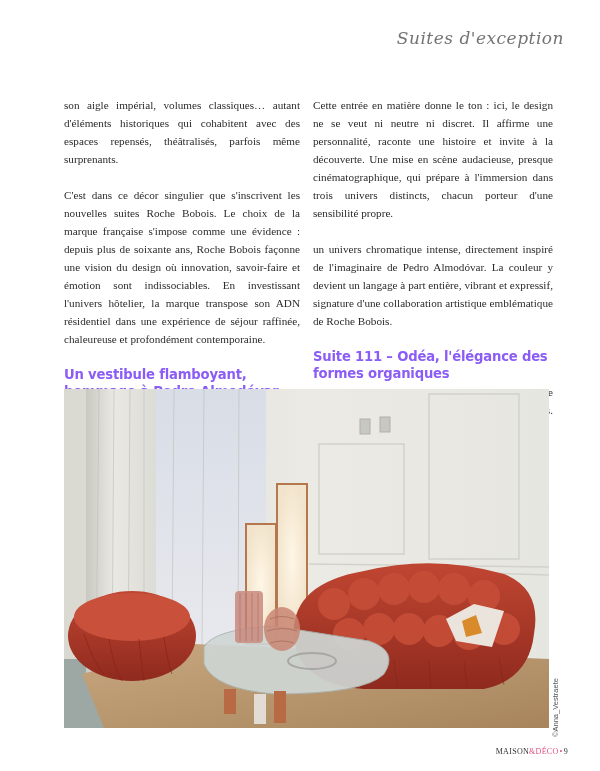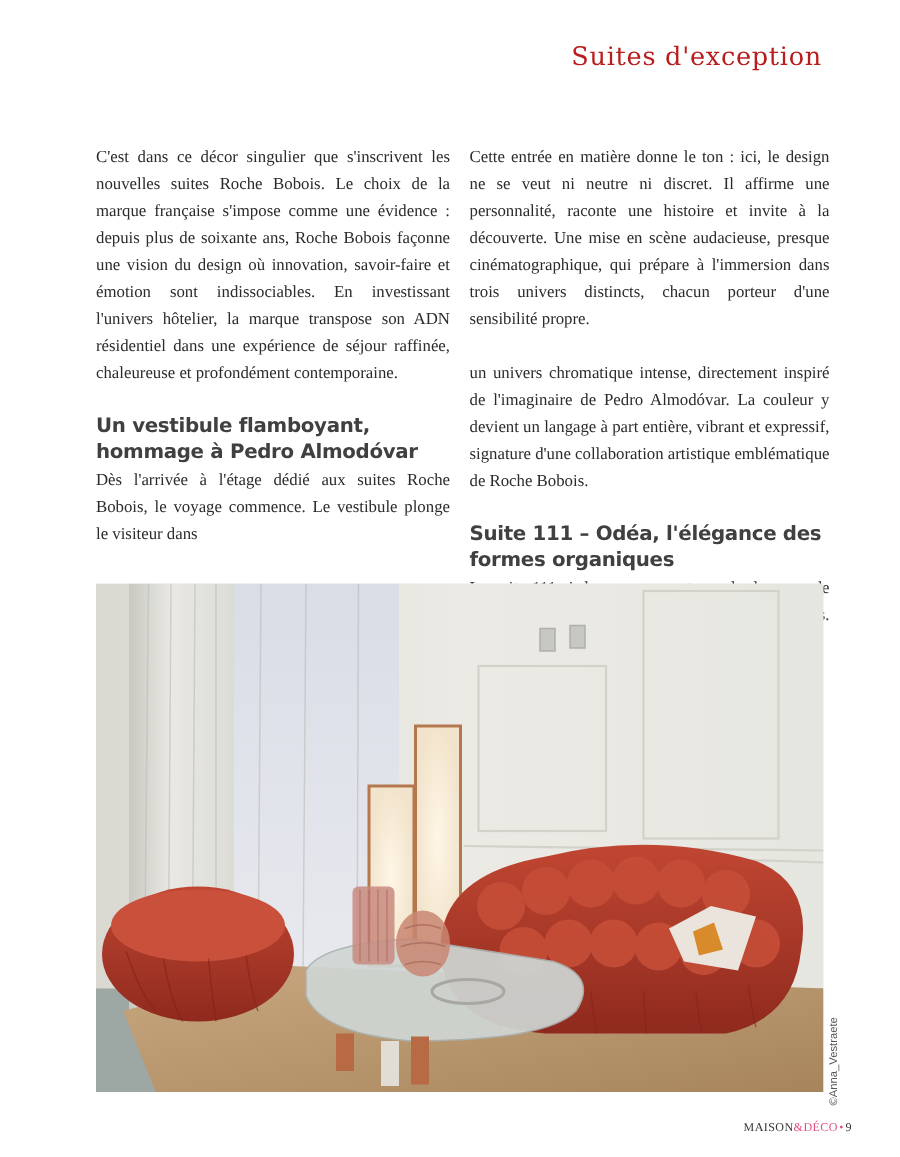--- a/index.html
+++ b/index.html
@@ -1,32 +1,32 @@
 <!DOCTYPE html>
 <html><head>
   <meta charset="utf-8">
   <style>
     html, body { margin: 0; padding: 0; }
     body {
       width: 600px; height: 771px; background: #ffffff; position: relative; overflow: hidden;
       font-family: "Liberation Serif", "DejaVu Serif", serif; color: #2b2b2b;
     }
     .running-head {
-      position: absolute; right: 52px; top: 28px;
-      font-family: "DejaVu Serif", serif; font-size: 17px;
-      color: #b91c1c; letter-spacing: 0.5px;
+      position: absolute; right: 36px; top: 28px;
+      font-family: "DejaVu Serif", serif; font-style: italic; font-size: 17px;
+      color: #737373; letter-spacing: 0.5px;
     }
     .col { position: absolute; top: 96px; width: 236px; font-size: 11.2px; line-height: 18px; text-align: justify; }
     .col-left { left: 64px; }
     .col-right { left: 313px; width: 240px; }
     .col p { margin: 0 0 18px 0; hyphens: auto; }
     .col p.tight { margin-bottom: 0; }
     .col h2 {
       font-family: "DejaVu Sans", "Liberation Sans", sans-serif; font-weight: bold;
-      color: #404040; font-size: 13.2px; line-height: 17px; margin: 0 0 1px 0; text-align: left;
+      color: #8b5cf6; font-size: 13.2px; line-height: 17px; margin: 0 0 1px 0; text-align: left;
       letter-spacing: -0.2px;
     }
     .photo {
       position: absolute; left: 64px; top: 389px; width: 485px; height: 339px; overflow: hidden;
       background: #e9e9e4;
     }
     .credit {
       position: absolute; left: 553px; top: 666px; font-family: "Liberation Sans", sans-serif;
       font-size: 7.5px; color: #555; transform: rotate(-90deg); transform-origin: left top;
       white-space: nowrap; width: 80px;
@@ -38,20 +38,21 @@
     }
     .footer .pink { color: #e0517f; }
     .footer .dot { color: #e0517f; margin: 0 1px; }
   </style>
 </head>
 <body>
 
 <div class="running-head">Suites d'exception</div>
 
 <div class="col col-left">
+  <p>son aigle impérial, volumes classiques… autant d'éléments historiques qui cohabitent avec des espaces repensés, théâtralisés, parfois même surprenants.</p>
   <p>C'est dans ce décor singulier que s'inscrivent les nouvelles suites Roche Bobois. Le choix de la marque française s'impose comme une évidence : depuis plus de soixante ans, Roche Bobois façonne une vision du design où innovation, savoir-faire et émotion sont indissociables. En investissant l'univers hôtelier, la marque transpose son ADN résidentiel dans une expérience de séjour raffinée, chaleureuse et profondément contemporaine.</p>
   <h2>Un vestibule flamboyant, hommage à Pedro Almodóvar</h2>
   <p class="tight">Dès l'arrivée à l'étage dédié aux suites Roche Bobois, le voyage commence. Le vestibule plonge le visiteur dans</p>
 </div>
 
 <div class="col col-right">
   <p>Cette entrée en matière donne le ton : ici, le design ne se veut ni neutre ni discret. Il affirme une personnalité, raconte une histoire et invite à la découverte. Une mise en scène audacieuse, presque cinématographique, qui prépare à l'immersion dans trois univers distincts, chacun porteur d'une sensibilité propre.</p>
   <p>un univers chromatique intense, directement inspiré de l'imaginaire de Pedro Almodóvar. La couleur y devient un langage à part entière, vibrant et expressif, signature d'une collaboration artistique emblématique de Roche Bobois.</p>
   <h2>Suite 111 – Odéa, l'élégance des formes organiques</h2>
   <p class="tight">La suite 111 s'adresse aux amateurs de douceur, de lignes apaisantes et d'atmosphères enveloppantes. Pensée</p>

